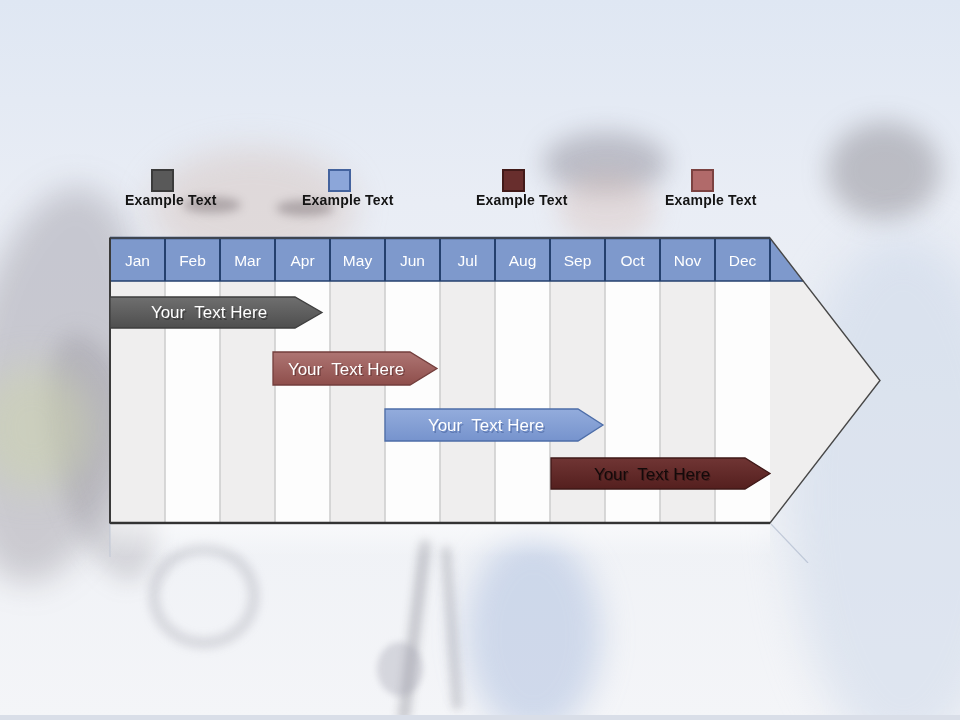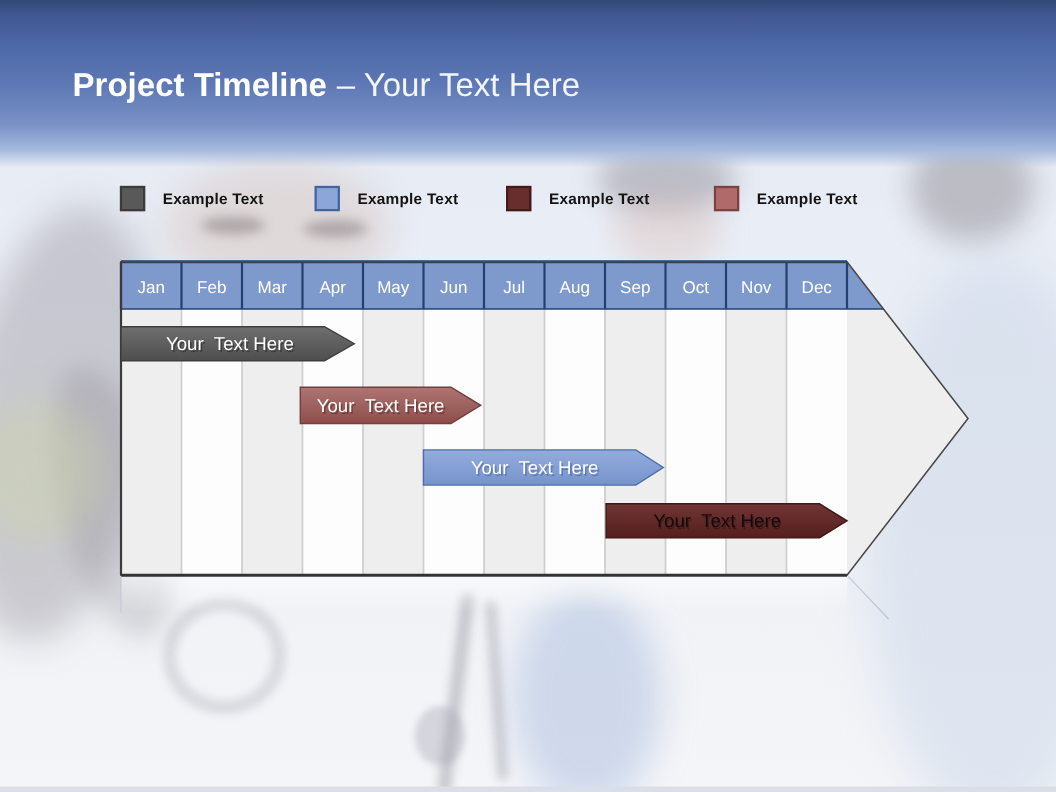--- a/index.html
+++ b/index.html
@@ -26,21 +26,21 @@
   .b-tube2{left:446px;top:545px;width:11px;height:165px;background:rgba(72,72,84,.20);filter:blur(4px);transform:rotate(-4deg);border-radius:8px;}
   .b-ring{left:148px;top:543px;width:88px;height:82px;background:transparent;border:12px solid rgba(128,128,140,.22);filter:blur(4px);}
   .b-watch{left:377px;top:642px;width:46px;height:54px;background:rgba(158,158,172,.35);filter:blur(3px);}
   
   .header-band{position:absolute;left:0;top:0;width:960px;height:152px;
     background:linear-gradient(180deg,#33497b 0%,#425992 10%,#4d68a6 26%,#5b76b3 48%,#7890c5 74%,#a7badd 90%,rgba(238,241,246,0) 100%);}
   .slide-title{position:absolute;left:66px;top:58px;margin:0;font-size:30px;line-height:40px;color:#fff;white-space:nowrap;}
   .t-bold{font-weight:700;}
   .t-light{font-weight:400;color:#f2f6fc;margin-left:9px;}
   
-  .legend-item{position:absolute;top:169px;display:flex;align-items:center;height:22px;}
+  .legend-item{position:absolute;top:169px;display:flex;align-items:center;height:22px;flex-direction:column;}
   .legend-swatch{width:19px;height:19px;border:2px solid #333;flex:0 0 auto;}
   .legend-label{margin-left:16px;font-size:14px;font-weight:700;color:#141414;letter-spacing:.2px;}
   .li-0{left:109px;} .li-1{left:286px;} .li-2{left:460px;} .li-3{left:649px;}
   
   .timeline-svg{position:absolute;left:105px;top:233px;width:780px;height:330px;}
   .month-label{font-family:"Liberation Sans",sans-serif;font-size:15.5px;}
   .bar-label{font-family:"Liberation Sans",sans-serif;font-size:17px;}
   .col-sep{stroke:#cfcfcf;stroke-width:1.6;}
   .m-div{stroke:#24406e;stroke-width:2;}
   .m-top{stroke:#24406e;stroke-width:2.6;}
@@ -69,23 +69,20 @@
     <div class="blob b-center-face"></div>
     <div class="blob b-center-scrubs"></div>
     <div class="blob b-right-head"></div>
     <div class="blob b-right-coat"></div>
     <div class="blob b-tube1"></div>
     <div class="blob b-tube2"></div>
     <div class="blob b-ring"></div>
     <div class="blob b-watch"></div>
   </div>
 
-  <div class="header-band">
-    <h1 class="slide-title"><span class="t-bold">Project Timeline</span><span class="t-light">– Your Text Here</span></h1>
-  </div>
 
   <div class="legend-item li-0">
     <span class="legend-swatch" style="background: rgb(89, 89, 89); border-color: rgb(59, 59, 59);"></span>
     <span class="legend-label">Example Text</span>
   </div>
   <div class="legend-item li-1">
     <span class="legend-swatch" style="background: rgb(140, 166, 217); border-color: rgb(68, 99, 158);"></span>
     <span class="legend-label">Example Text</span>
   </div>
   <div class="legend-item li-2">

